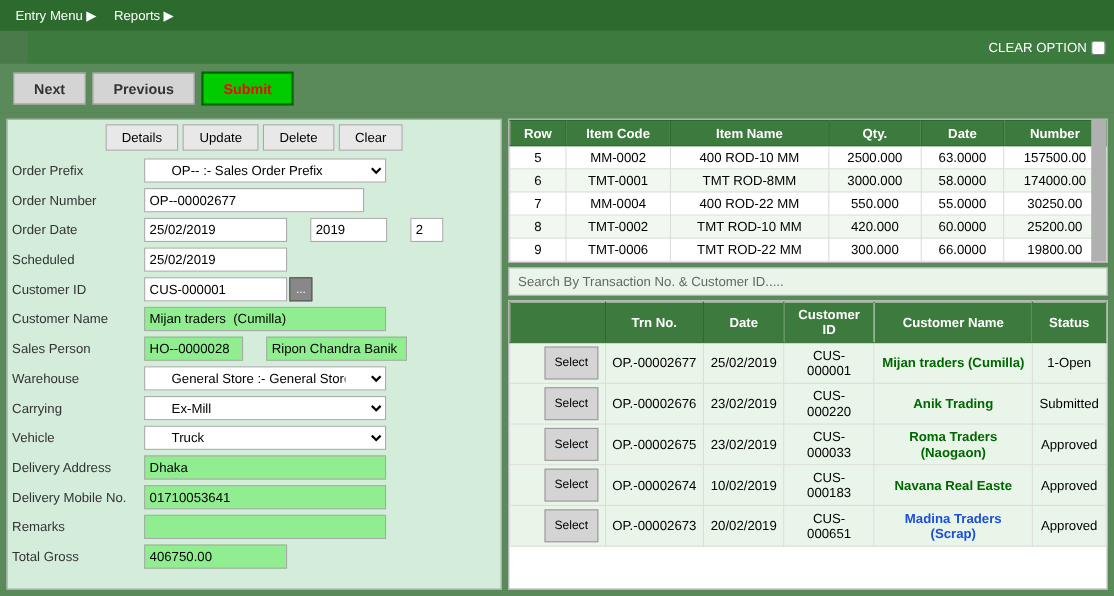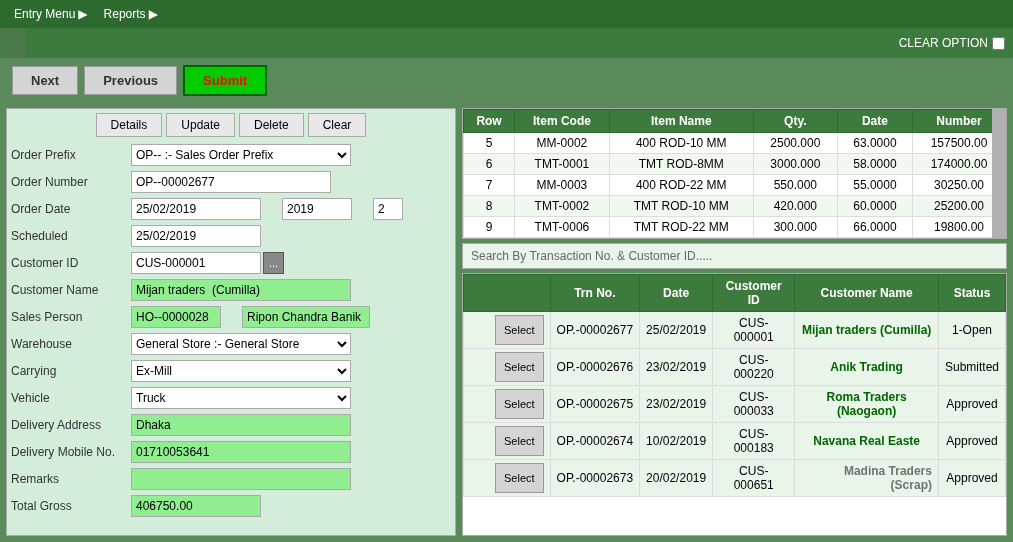--- a/index.html
+++ b/index.html
@@ -122,21 +122,21 @@
       font-size: 12px;
       height: 22px;
     }
     .form-input-wide { width: 200px; }
     .form-input-medium { width: 130px; }
     .form-input-small { width: 70px; }
     .form-input-tiny { width: 30px; }
     .form-select {
       background: white;
       border: 1px solid #aaa;
-      padding: 2px 0;
+      padding: 2px 20px;
       font-size: 12px;
       height: 22px;
     }
     .form-select-wide { width: 220px; }
     .form-input-green {
       background: #90ee90;
       border: 1px solid #aaa;
       padding: 2px 4px;
       font-size: 12px;
       height: 22px;
@@ -380,21 +380,21 @@
             <tr>
               <td>6</td>
               <td>TMT-0001</td>
               <td>TMT ROD-8MM</td>
               <td>3000.000</td>
               <td>58.0000</td>
               <td>174000.00</td>
             </tr>
             <tr>
               <td>7</td>
-              <td>MM-0003</td>
+              <td>MM-0004</td>
               <td>400 ROD-22 MM</td>
               <td>550.000</td>
               <td>55.0000</td>
               <td>30250.00</td>
             </tr>
             <tr>
               <td>8</td>
               <td>TMT-0002</td>
               <td>TMT ROD-10 MM</td>
               <td>420.000</td>
@@ -461,21 +461,21 @@
               <td>10/02/2019</td>
               <td>CUS-000183</td>
               <td style="color: rgb(0, 102, 0); font-weight: bold;">Navana Real Easte</td>
               <td>Approved</td>
             </tr>
             <tr>
               <td><button class="btn-select">Select</button></td>
               <td>OP.-00002673</td>
               <td>20/02/2019</td>
               <td>CUS-000651</td>
-              <td style="color: #737373; font-weight: bold; text-align: right;">Madina Traders (Scrap)</td>
+              <td style="color: #1d4ed8; font-weight: bold;">Madina Traders (Scrap)</td>
               <td>Approved</td>
             </tr>
           </tbody>
       </table>
     </div>
 
   </div>
 </div>
 
 </body></html>

